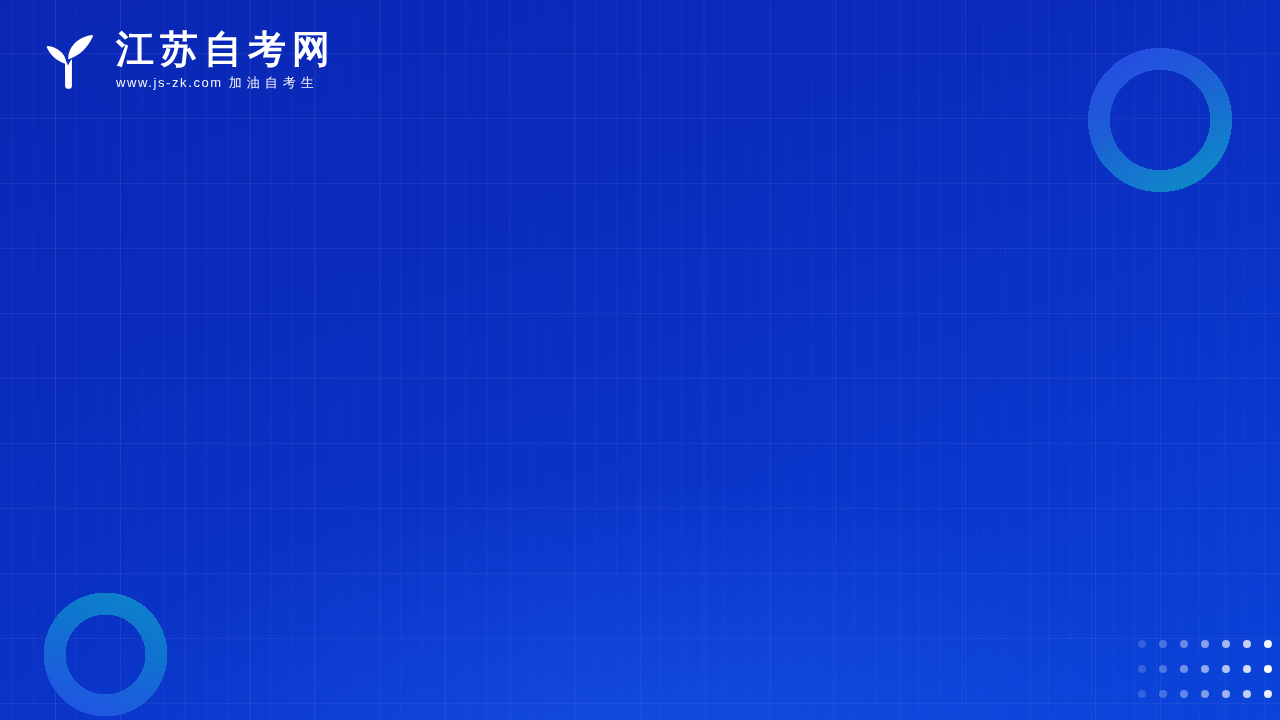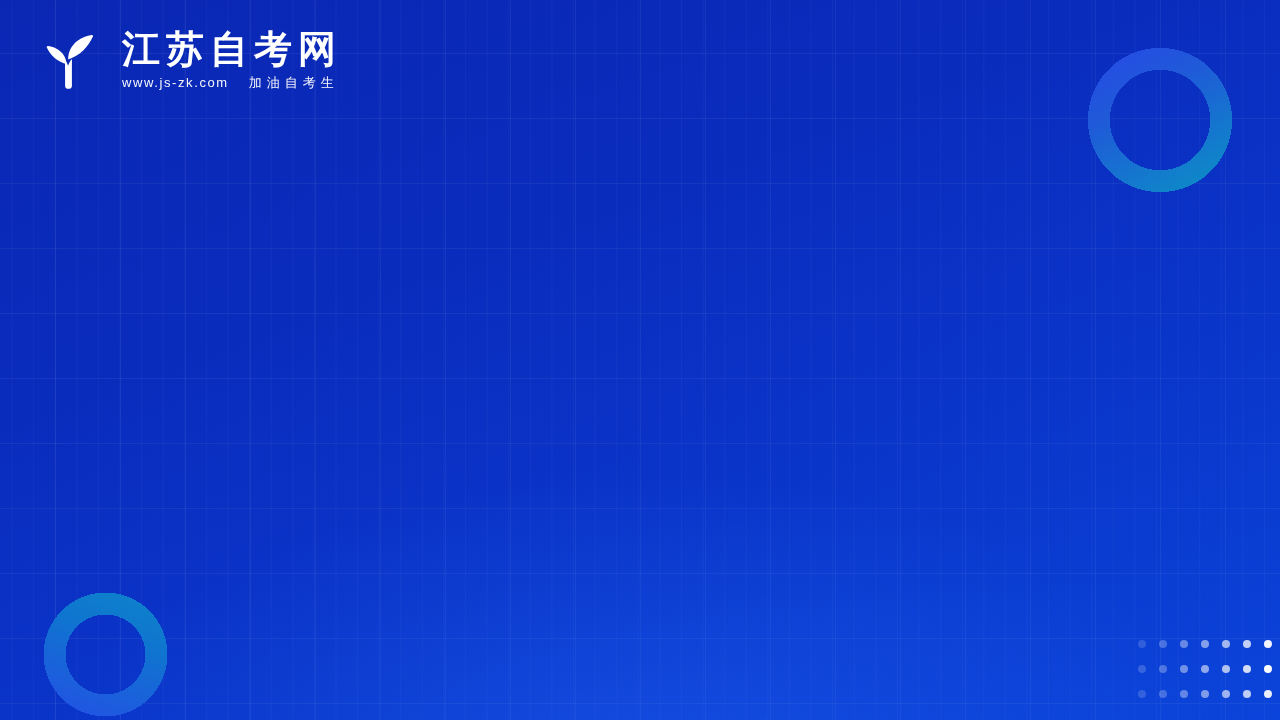--- a/index.html
+++ b/index.html
@@ -55,33 +55,33 @@
   #dot-grid {
     position:absolute; left:1131px; top:631px;
     display:grid;
     grid-template-columns:repeat(7, 21px);
     grid-template-rows:repeat(3, 25px);
     align-items:center; justify-items:center;
   }
   #dot-grid i { display:block; width:8px; height:8px; border-radius:50%; background:#fff; }
 
   
-  #logo { position:absolute; left:30px; top:23px; display:flex; align-items:center; gap:16px;justify-content:space-between; }
+  #logo { position:absolute; left:30px; top:23px; display:flex; align-items:center; gap:10px;justify-content:space-between; }
   #logo .mark { width:76px; height:76px; flex:0 0 76px; }
   #logo .words { display:flex; flex-direction:column; gap:4px; }
   #brand-name {
     font-size:38px; font-weight:bold; color:#fff;
     letter-spacing:6px; line-height:1.05;
     font-family:"Liberation Sans", sans-serif;
   }
   #brand-tagline {
     font-size:13px; color:#fff; letter-spacing:1.6px;
     white-space:nowrap; opacity:0.97;
   }
-  #brand-tagline .cn { letter-spacing:5px; margin-left:20px; }
+  #brand-tagline .cn { letter-spacing:5px; margin-left:6px; }
 
   
   #headline {
     position:absolute;
     left:50%; top:232px; transform:translateX(-50%);
     width:900px;
     text-align:center;
     color:#ffffff;
     font-family:"Liberation Serif", serif;
     font-weight:bold;

